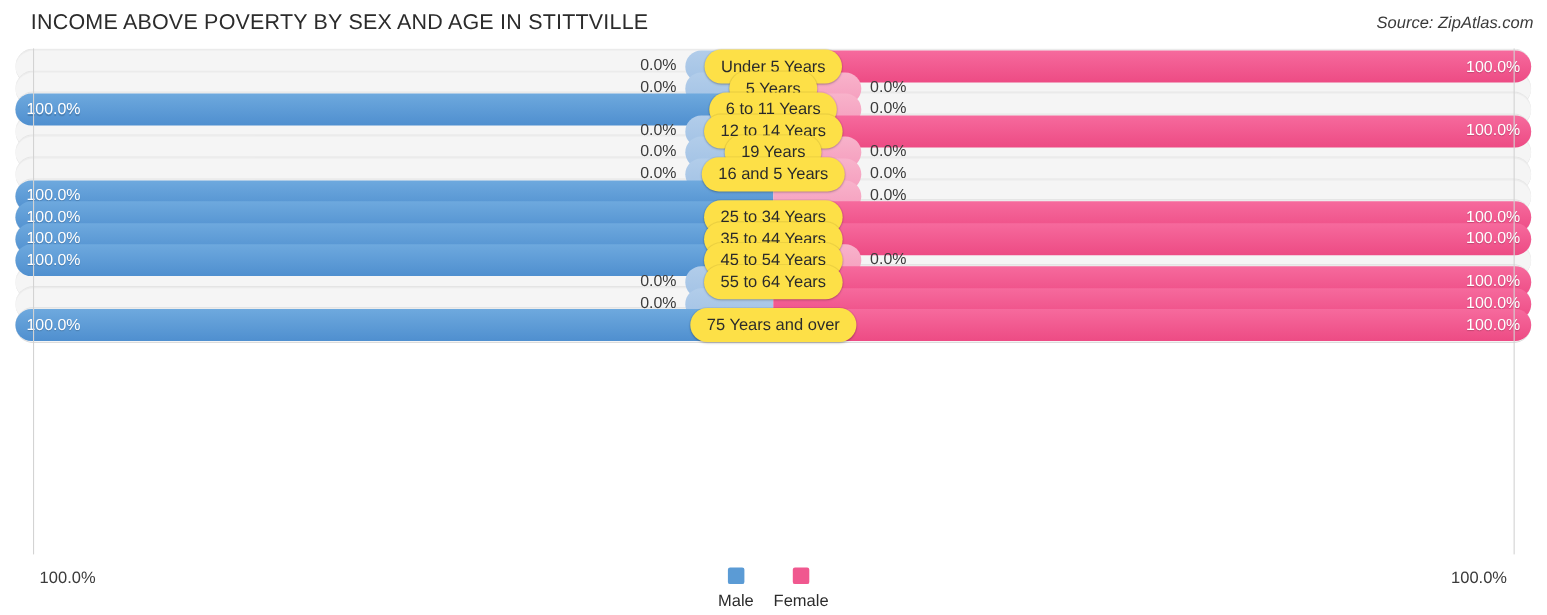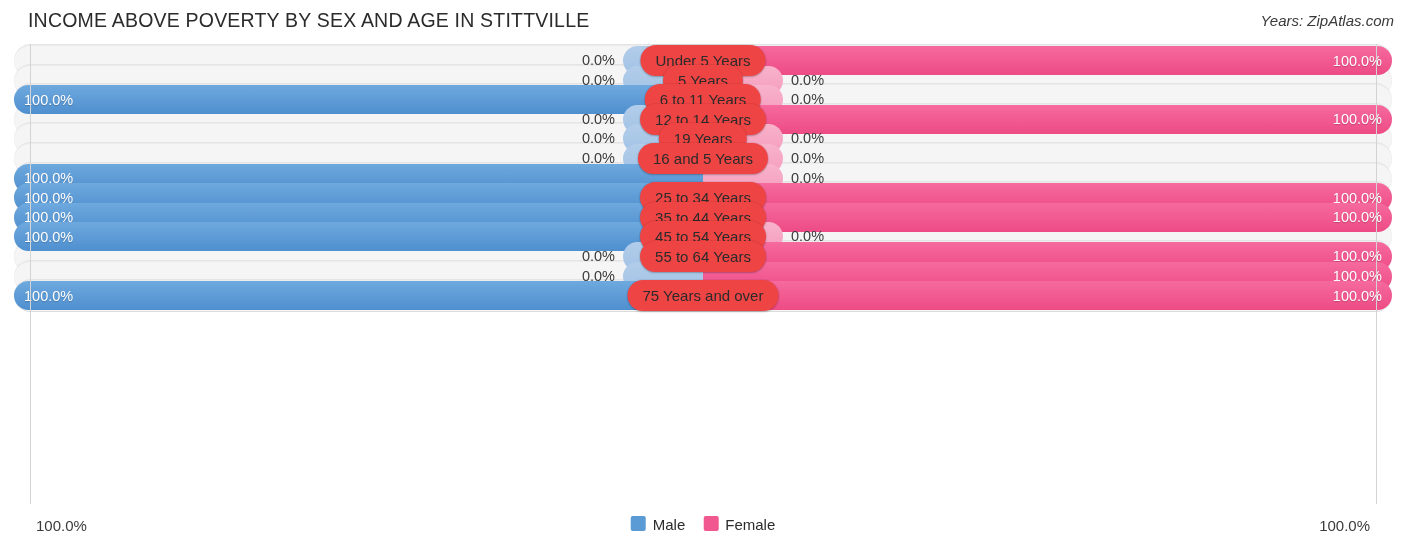--- a/index.html
+++ b/index.html
@@ -133,21 +133,21 @@
 
   
   .cat-pill {
     position: absolute;
     left: 50%;
     top: 1px;
     transform: translateX(-50%);
     height: 31px;
     line-height: 31px;
     padding: 0 15px;
-    background: #ef4444;
+    background: #fde047;
     border-radius: 16px;
     font-size: 15px;
     color: #2b2b2b;
     white-space: nowrap;
     z-index: 5;
     box-shadow: 0 1px 2px rgba(0,0,0,.22), 0 0 0 1px rgba(0,0,0,.05);
   }
 
   
   .footer {
@@ -168,38 +168,40 @@
     position: absolute;
     left: 50%;
     top: 5px;
     transform: translateX(-50%);
     display: flex;
     align-items: center;
     gap: 18px;
   }
   .legend-item {
     display: flex;
+    align-items: center;
     gap: 7px;
     font-size: 15px;
     color: #2b2b2b;
     white-space: nowrap;
+    flex-direction: column;
   }
   .swatch {
     width: 15px;
     height: 15px;
     border-radius: 2px;
     display: inline-block;
   }
 </style>
 </head>
 <body>
 
 <div class="header">
   <div class="chart-title">INCOME ABOVE POVERTY BY SEX AND AGE IN STITTVILLE</div>
-  <div class="source">Years: ZipAtlas.com</div>
+  <div class="source">Source: ZipAtlas.com</div>
 </div>
 
 <div class="plot">
   <div class="axis-line left"></div>
   <div class="axis-line right"></div>
   <div class="rows" id="rows">
       <div class="row">
         <div class="track"></div>
         <div class="bar male zero" style="width: 80px;"></div>
         <div class="out-value male">0.0%</div>

